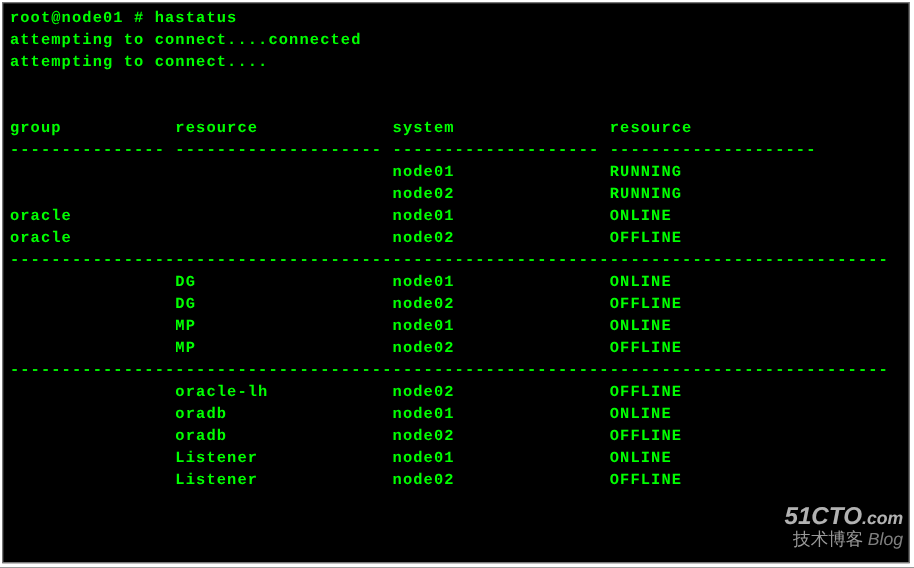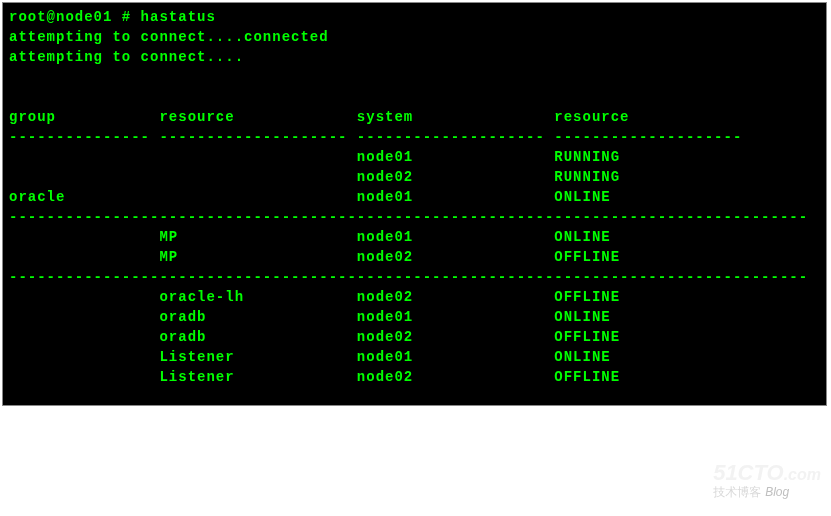--- a/index.html
+++ b/index.html
@@ -14,52 +14,53 @@
       position: relative;
       font-family: 'Courier New', Consolas, monospace;
       font-size: 14px;
       font-weight: bold;
     }
     .terminal {
       position: absolute;
       top: 2px;
       left: 2px;
       width: 825px;
-      height: 404px;
+      height: 510px;
       background: #000;
       border: 1px solid #888;
       padding: 4px 6px;
       color: #00ff00;
       overflow: hidden;
     }
     .line {
       white-space: pre;
       line-height: 20px;
       letter-spacing: 1px;
     }
     .watermark {
       position: absolute;
       right: 10px;
       bottom: 15px;
       color: #ccc;
       font-family: Arial, sans-serif;
+      text-align: right;
       font-weight: normal;
       opacity: 0.75;
     }
     .watermark .wm-top {
       font-size: 22px;
       font-weight: bold;
       font-style: italic;
       color: #eee;
     }
     .watermark .wm-top .com {
       font-size: 16px;
     }
     .watermark .wm-bottom {
-      font-size: 12px;
+      font-size: 16px;
       color: #ccc;
       margin-top: -2px;
     }
     .watermark .wm-bottom .blog {
       font-style: italic;
       color: #aaa;
       margin-left: 4px;
     }
   </style>
 </head>
@@ -70,23 +71,26 @@
   <div class="line">attempting to connect....connected</div>
   <div class="line">attempting to connect....</div>
   <div class="line"> </div>
   <div class="line"> </div>
   <div class="line" id="header-row">group           resource             system               resource</div>
   <div class="line">--------------- -------------------- -------------------- --------------------</div>
   <div id="sec1">
       <div class="line">                                     node01               RUNNING</div>
       <div class="line">                                     node02               RUNNING</div>
       <div class="line">oracle                               node01               ONLINE</div>
+      <div class="line">oracle                               node02               OFFLINE</div>
     </div>
   <div class="line">-------------------------------------------------------------------------------------</div>
   <div id="sec2">
+      <div class="line">                DG                   node01               ONLINE</div>
+      <div class="line">                DG                   node02               OFFLINE</div>
       <div class="line">                MP                   node01               ONLINE</div>
       <div class="line">                MP                   node02               OFFLINE</div>
     </div>
   <div class="line">-------------------------------------------------------------------------------------</div>
   <div id="sec3">
       <div class="line">                oracle-lh            node02               OFFLINE</div>
       <div class="line">                oradb                node01               ONLINE</div>
       <div class="line">                oradb                node02               OFFLINE</div>
       <div class="line">                Listener             node01               ONLINE</div>
       <div class="line">                Listener             node02               OFFLINE</div>

